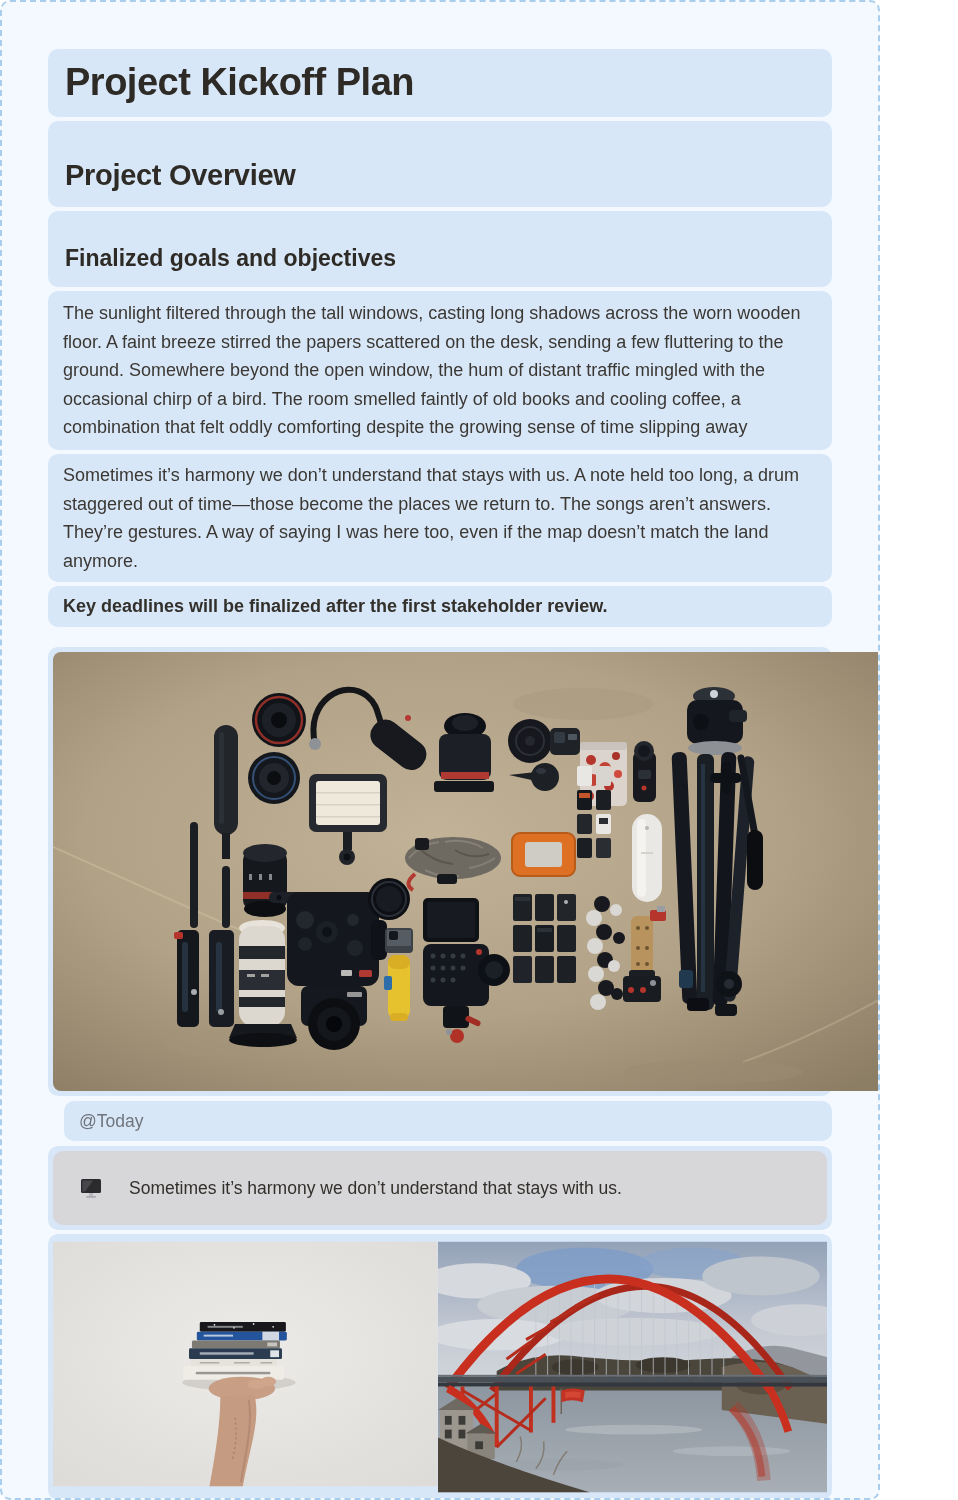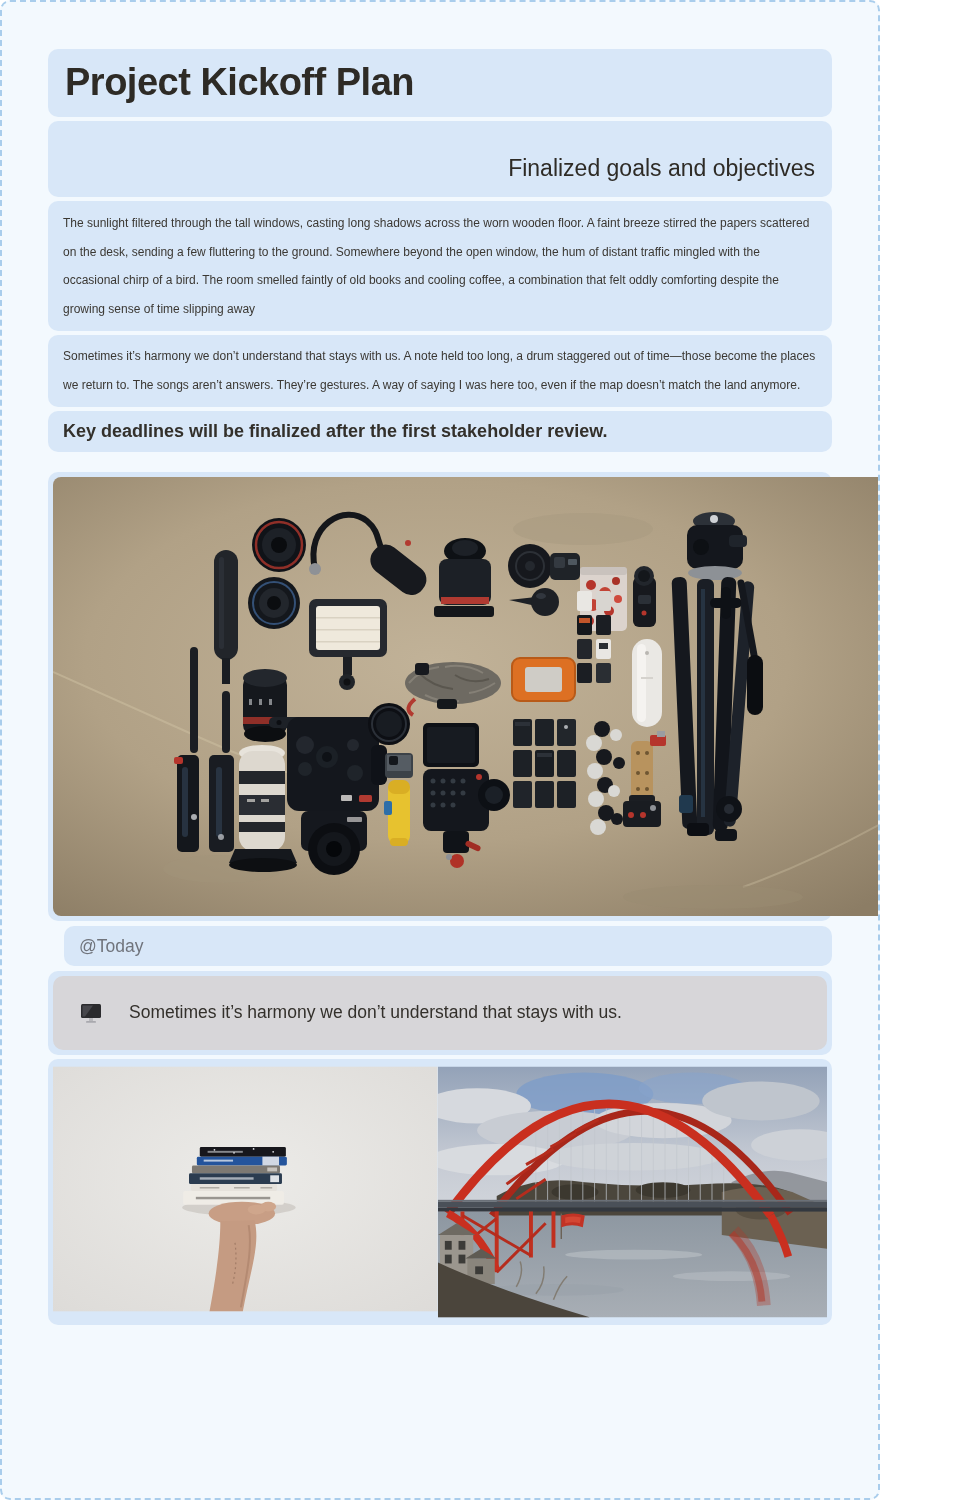--- a/index.html
+++ b/index.html
@@ -7,22 +7,22 @@
     position:relative;width:880px;height:1500px;box-sizing:border-box;
     background:#f3f9fe;border:2px dashed #a9cdec;border-radius:10px;
     font-family:"Liberation Sans",sans-serif;color:#37342f;overflow:hidden;
   }
   .content{padding:47px 46px 0 46px;}
   .block{
     background:#d8e7f8;border-radius:10px;margin-bottom:4px;box-sizing:border-box;
   }
   .h1{padding:10px 17px 12px;font-size:38px;line-height:46px;font-weight:800;color:#2e2b26;letter-spacing:-.5px;}
   .h2{padding:36px 17px 14px;font-size:29px;line-height:36px;font-weight:800;color:#2e2b26;letter-spacing:-.3px;}
-  .h3{padding:32px 17px 14px;font-size:23px;line-height:30px;font-weight:400;color:#2e2b26;text-align:right;}
-  .p{padding:8px 15px;font-size:12px;line-height:28.6px;color:#3b3833;}
+  .h3{padding:32px 17px 14px;font-size:23px;line-height:30px;font-weight:700;color:#2e2b26;}
+  .p{padding:8px 15px;font-size:18px;line-height:28.6px;color:#3b3833;}
   .p2{padding:7px 15px;}
   .note{padding:6px 15px;font-size:18px;line-height:29px;font-weight:700;color:#33302b;margin-bottom:20px;}
   .media{padding:5px;margin-bottom:5px;}
   .media svg{display:block;border-radius:8px;}
   .mention{padding:9px 15px;font-size:17.5px;line-height:22px;color:#70747c;margin-bottom:5px;margin-left:16px;}
   .callout-wrap{padding:5px;}
   .callout{
     background:#d7d6d9;border-radius:10px;padding:25px 26px;display:flex;align-items:center;gap:26px;
     font-size:17.5px;line-height:23px;color:#33302b;
   }
@@ -32,20 +32,23 @@
 </head>
 <body>
 
 <div class="page">
   <div class="content">
 
     <div class="block h1">
       <span>Project Kickoff Plan</span>
     </div>
 
+    <div class="block h2">
+      <span>Project Overview</span>
+    </div>
 
     <div class="block h3">
       <span>Finalized goals and objectives</span>
     </div>
 
     <div class="block p">
       <span>The sunlight filtered through the tall windows, casting long shadows across the worn wooden floor. A faint breeze stirred the papers scattered on the desk, sending a few fluttering to the ground. Somewhere beyond the open window, the hum of distant traffic mingled with the occasional chirp of a bird. The room smelled faintly of old books and cooling coffee, a combination that felt oddly comforting despite the growing sense of time slipping away</span>
     </div>
 
     <div class="block p p2">

